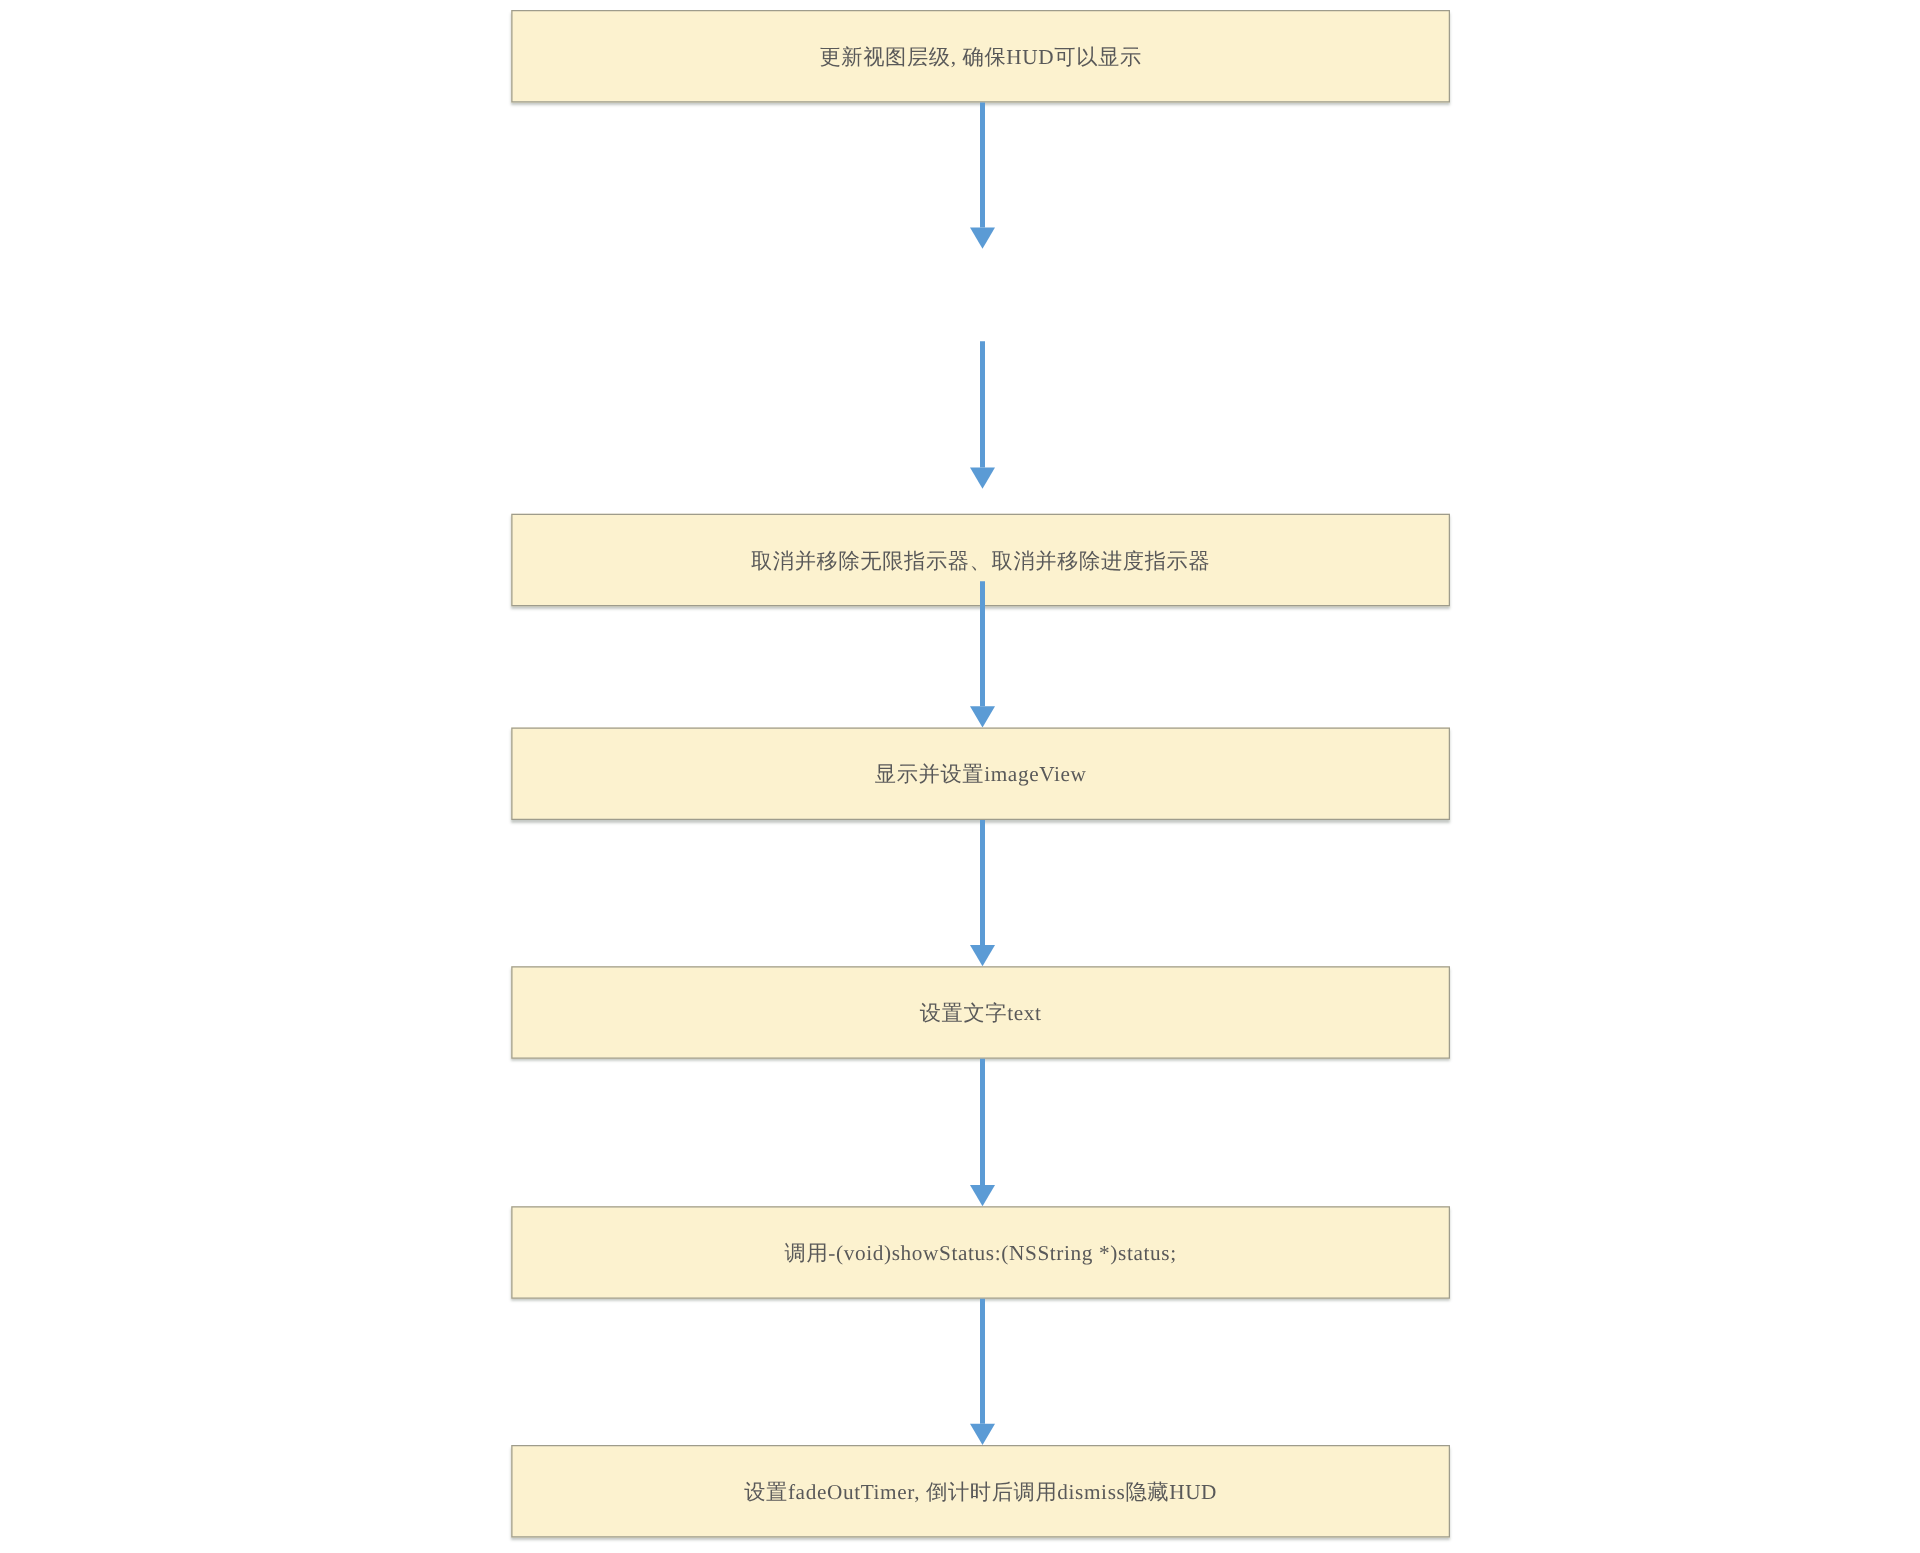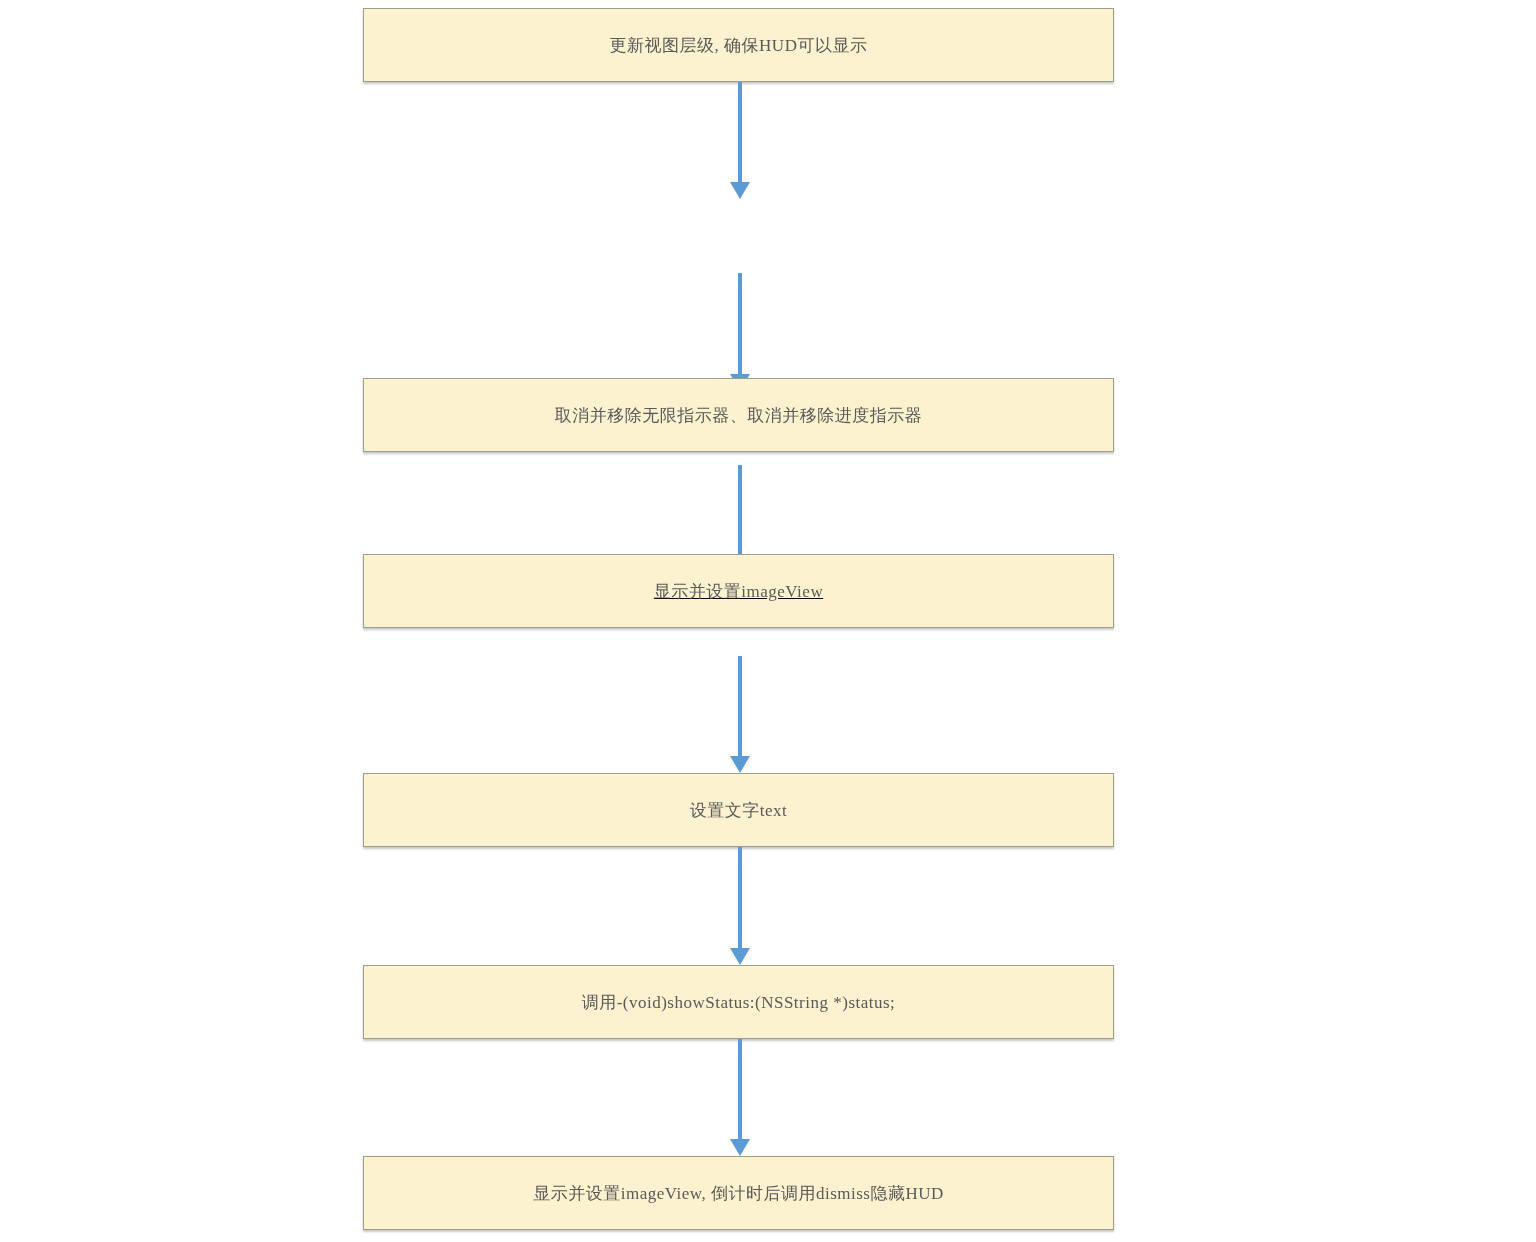--- a/index.html
+++ b/index.html
@@ -7,20 +7,21 @@
     padding: 0;
     background: #ffffff;
     font-family: "Liberation Serif", "DejaVu Serif", serif;
   }
   .canvas {
     position: relative;
     width: 1404px;
     height: 1242px;
     background: #ffffff;
     overflow: hidden;
+    margin-left: 46px;
   }
   .node {
     position: absolute;
     left: 363px;
     width: 751px;
     height: 74px;
     box-sizing: border-box;
     background: #fcf2cf;
     border: 1px solid #9e9c8c;
     box-shadow: 0 2px 2px rgba(90,100,90,0.35);
@@ -51,22 +52,22 @@
   .arrow .head {
     width: 0;
     height: 0;
     border-left: 10px solid transparent;
     border-right: 10px solid transparent;
     border-top: 17px solid #5b9bd5;
   }
   
   .n0 { top: 8px; }
   .n1 { top: 199px; }
-  .n2 { top: 378px; }
-  .n3 { top: 554px; text-decoration: underline; }
+  .n2 { top: 411px; }
+  .n3 { top: 582px; }
   .n4 { top: 773px; justify-content: center; }
   .n5 { top: 965px; }
   .n6 { top: 1156px; }
   
   .a0 { top: 82px;   height: 117px; }
   .a1 { top: 273px;  height: 118px; }
   .a2 { top: 465px;  height: 117px; }
   .a3 { top: 656px;  height: 117px; }
   .a4 { top: 847px;  height: 118px; }
   .a5 { top: 1039px; height: 117px; }
@@ -121,16 +122,16 @@
   <div class="node n5">
     <span class="label">调用-(void)showStatus:(NSString *)status;</span>
   </div>
 
   <div class="arrow a5">
     <div class="shaft"></div>
     <div class="head"></div>
   </div>
 
   <div class="node n6">
-    <span class="label">显示并设置imageView, 倒计时后调用dismiss隐藏HUD</span>
+    <span class="label">设置fadeOutTimer, 倒计时后调用dismiss隐藏HUD</span>
   </div>
 
 </div>
 
 </body></html>

